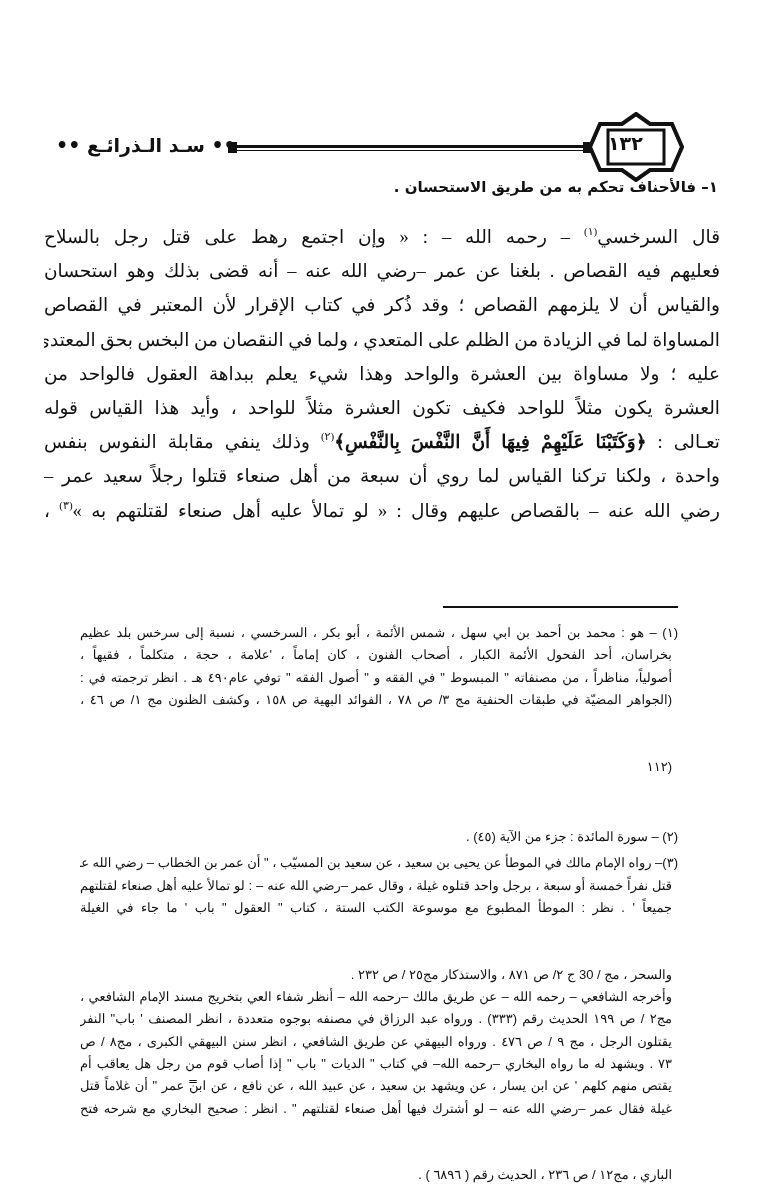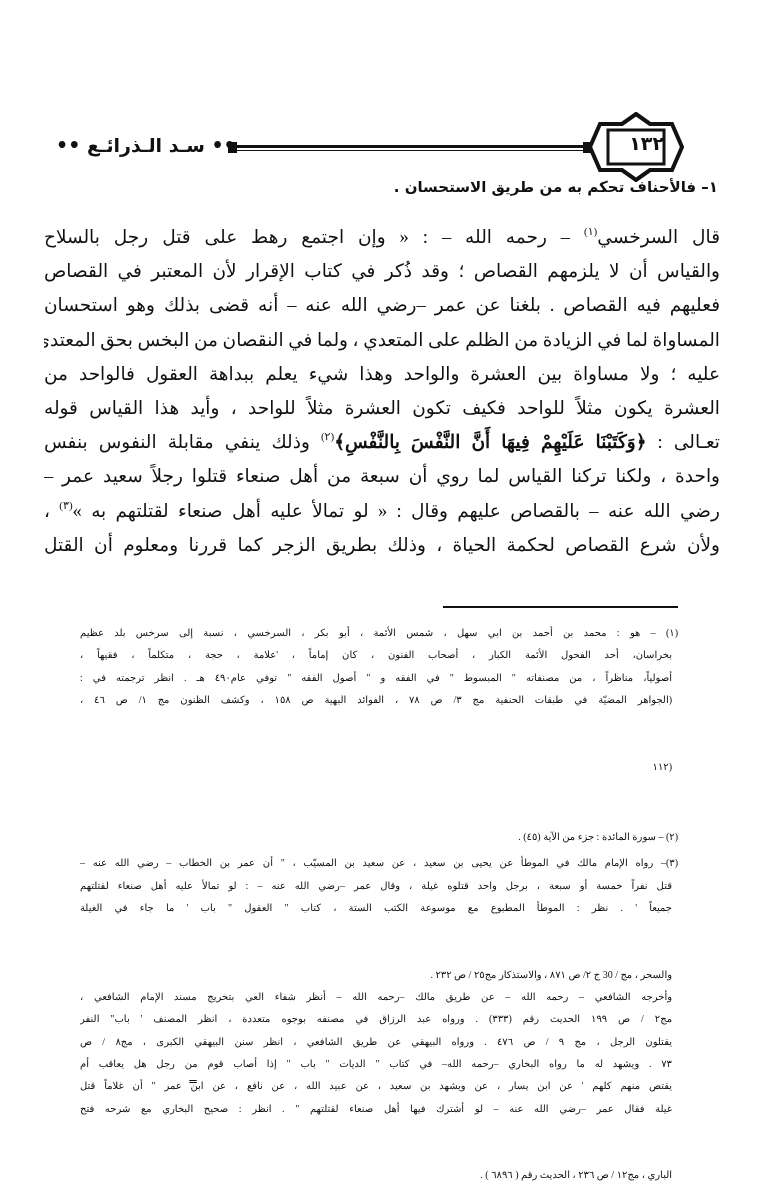--- a/index.html
+++ b/index.html
@@ -10,37 +10,37 @@
   .header { position: absolute; top: 112px; left: 40px; width: 650px; height: 70px; }
   .running-title { position: absolute; left: 16px; top: 22px; direction: rtl; font-size: 19px; font-weight: bold; white-space: nowrap; letter-spacing: 0.5px; }
   .header-rule { position: absolute; left: 188px; top: 33px; width: 364px; height: 7px; }
   .header-rule .line1 { position: absolute; left: 6px; right: 6px; top: 0; height: 3px; background: #111; }
   .header-rule .line2 { position: absolute; left: 6px; right: 6px; top: 5px; height: 1px; background: #111; }
   .header-rule .cap { position: absolute; top: -3px; width: 9px; height: 11px; background: #111; }
   .header-rule .cap.left { left: 0; }
   .header-rule .cap.right { right: 0; }
   .ornament { position: absolute; left: 548px; top: 0; width: 96px; height: 70px; }
   .ornament svg { position: absolute; left: 0; top: 0; }
-  .page-number { position: absolute; left: 20px; top: 20px; width: 56px; text-align: right; font-size: 19px; font-weight: bold; direction: rtl; }
+  .page-number { position: absolute; left: 20px; top: 20px; width: 56px; text-align: left; font-size: 19px; font-weight: bold; direction: rtl; }
 
   
   .section-heading { position: absolute; right: 47px; top: 178px; direction: rtl; font-size: 15px; font-weight: bold; font-family: "DejaVu Sans", sans-serif; white-space: nowrap; }
 
   
   .body-text { position: absolute; left: 44px; width: 676px; top: 220px; direction: rtl; }
   .body-line { height: 34.2px; line-height: 34px; font-size: 18.5px; font-family: Liberation Serif, serif; text-align: justify; text-align-last: justify; white-space: nowrap; overflow: hidden; }
   .body-line.last { text-align-last: justify; }
   sup { font-size: 11px; vertical-align: 8px; line-height: 0; }
 
   
   .footnote-rule { position: absolute; left: 443px; top: 606px; width: 235px; height: 2px; background: #111; }
 
   
   .footnotes { position: absolute; left: 80px; width: 598px; top: 622px; direction: rtl; }
-  .fn-line { height: 22.4px; line-height: 22px; font-size: 10px; font-family: Liberation Serif, serif; white-space: nowrap; overflow: hidden; text-align: justify; text-align-last: justify; }
+  .fn-line { height: 22.4px; line-height: 22px; font-size: 13px; font-family: Liberation Sans, sans-serif; white-space: nowrap; overflow: hidden; text-align: justify; text-align-last: justify; }
   .fn-line.indent { padding-right: 6px; }
   .fn-line.short { text-align-last: right; margin-top: 44px; }
   .fn-gap { height: 4px; }
   .fn-mark { position: absolute; left: 188px; top: 1074px; font-size: 12px; }
 </style>
 </head>
 <body>
 
 <div class="page">
 
@@ -58,29 +58,28 @@
         <rect x="20" y="18" width="56" height="34" fill="#fff" stroke="#111" stroke-width="3"></rect>
       </svg>
       <div class="page-number">١٣٢</div>
     </div>
   </div>
 
   <div class="section-heading">١– فالأحناف تحكم به من طريق الاستحسان .</div>
 
   <div class="body-text">
     <div class="body-line"><span>قال السرخسي</span><sup>(١)</sup><span> – رحمه الله – : « وإن اجتمع رهط على قتل رجل بالسلاح</span></div>
+    <div class="body-line">فعليهم فيه القصاص . بلغنا عن عمر –رضي الله عنه – أنه قضى بذلك وهو استحسان</div>
     <div class="body-line">والقياس أن لا يلزمهم القصاص ؛ وقد ذُكر في كتاب الإقرار لأن المعتبر في القصاص</div>
-    <div class="body-line">فعليهم فيه القصاص . بلغنا عن عمر –رضي الله عنه – أنه قضى بذلك وهو استحسان</div>
     <div class="body-line">المساواة لما في الزيادة من الظلم على المتعدي ، ولما في النقصان من البخس بحق المعتدي</div>
     <div class="body-line">عليه ؛ ولا مساواة بين العشرة والواحد وهذا شيء يعلم ببداهة العقول فالواحد من</div>
     <div class="body-line">العشرة يكون مثلاً للواحد فكيف تكون العشرة مثلاً للواحد ، وأيد هذا القياس قوله</div>
     <div class="body-line"><span>تعـالى :</span> <b>﴿وَكَتَبْنَا عَلَيْهِمْ فِيهَا أَنَّ النَّفْسَ بِالنَّفْسِ﴾</b><sup>(٢)</sup><span> وذلك ينفي مقابلة النفوس بنفس</span></div>
     <div class="body-line">واحدة ، ولكنا تركنا القياس لما روي أن سبعة من أهل صنعاء قتلوا رجلاً سعيد عمر –</div>
     <div class="body-line"><span>رضي الله عنه – بالقصاص عليهم وقال : « لو تمالأ عليه أهل صنعاء لقتلتهم به »</span><sup>(٣)</sup><span> ،</span></div>
-    <div class="body-line last">ولأن شرع القصاص لحكمة الحياة ، وذلك بطريق الزجر كما قررنا ومعلوم أن القتل</div>
   </div>
 
   <div class="footnote-rule"></div>
 
   <div class="footnotes">
     <div>
       <div class="fn-line">(١) – هو : محمد بن أحمد بن ابي سهل ، شمس الأئمة ، أبو بكر ، السرخسي ، نسبة إلى سرخس بلد عظيم</div>
       <div class="fn-line indent">بخراسان، أحد الفحول الأئمة الكبار ، أصحاب الفنون ، كان إماماً ، 'علامة ، حجة ، متكلماً ، فقيهاً ،</div>
       <div class="fn-line indent">أصولياً، مناظراً ، من مصنفاته " المبسوط " في الفقه و " أصول الفقه " توفي عام٤٩٠ هـ . انظر ترجمته في :</div>
       <div class="fn-line indent">(الجواهر المضيّة في طبقات الحنفية مج ٣/ ص ٧٨ ، الفوائد البهية ص ١٥٨ ، وكشف الظنون مج ١/ ص ٤٦ ،</div>

